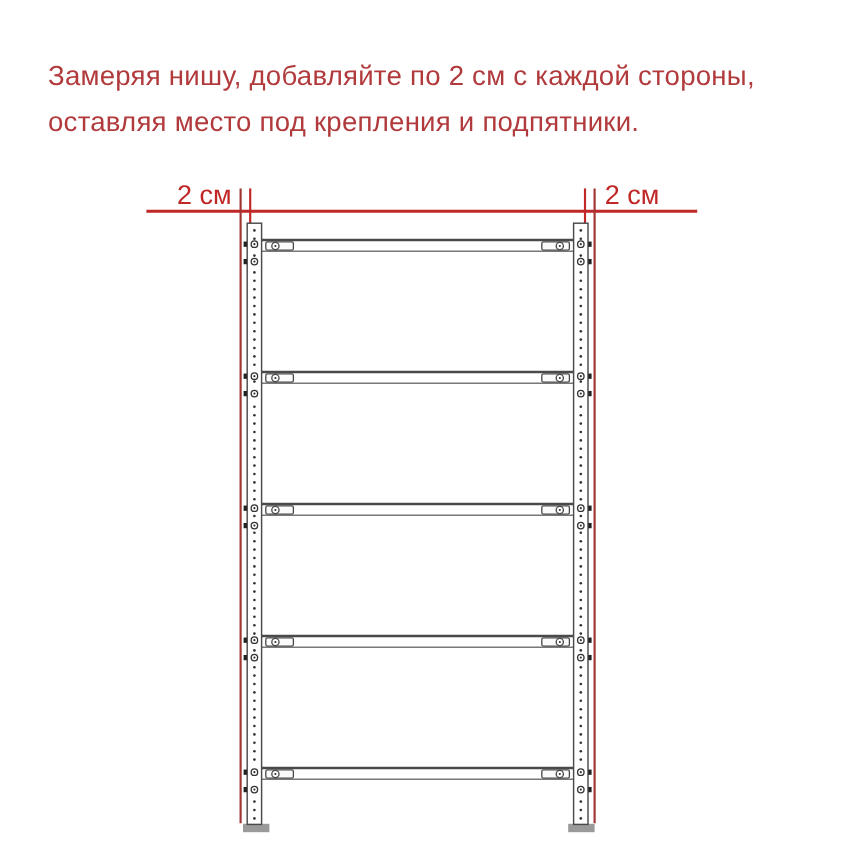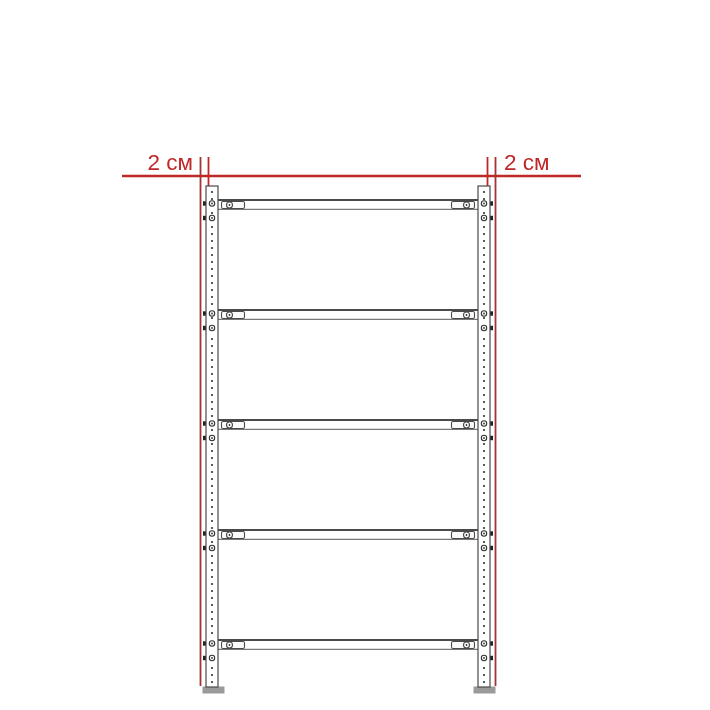--- a/index.html
+++ b/index.html
@@ -25,20 +25,24 @@
   svg text.dim-label {
     font-family: "Liberation Sans", sans-serif;
     font-size: 22.5px;
   }
 </style>
 </head>
 <body>
 
 <div class="page">
 
+  <div class="title" style="color: rgb(177, 58, 60);">
+    <span>Замеряя нишу, добавляйте по 2 см с каждой стороны,</span>
+    <span>оставляя место под крепления и подпятники.</span>
+  </div>
 
   <svg class="diagram" width="710" height="710" viewBox="0 0 710 710">
 
     <line id="dim-line" x1="122" y1="176" x2="581" y2="176" stroke-width="2.4" stroke="#c02727"></line>
 
     <line id="wall-left" x1="200.5" y1="157" x2="200.5" y2="686" stroke-width="1.8" stroke="#a33434"></line>
     <line id="wall-right" x1="495.5" y1="157" x2="495.5" y2="686" stroke-width="1.8" stroke="#a33434"></line>
 
     <line id="tick-left" x1="208.5" y1="157" x2="208.5" y2="191" stroke-width="1.8" stroke="#c02727"></line>
     <line id="tick-right" x1="487.5" y1="157" x2="487.5" y2="191" stroke-width="1.8" stroke="#c02727"></line>

